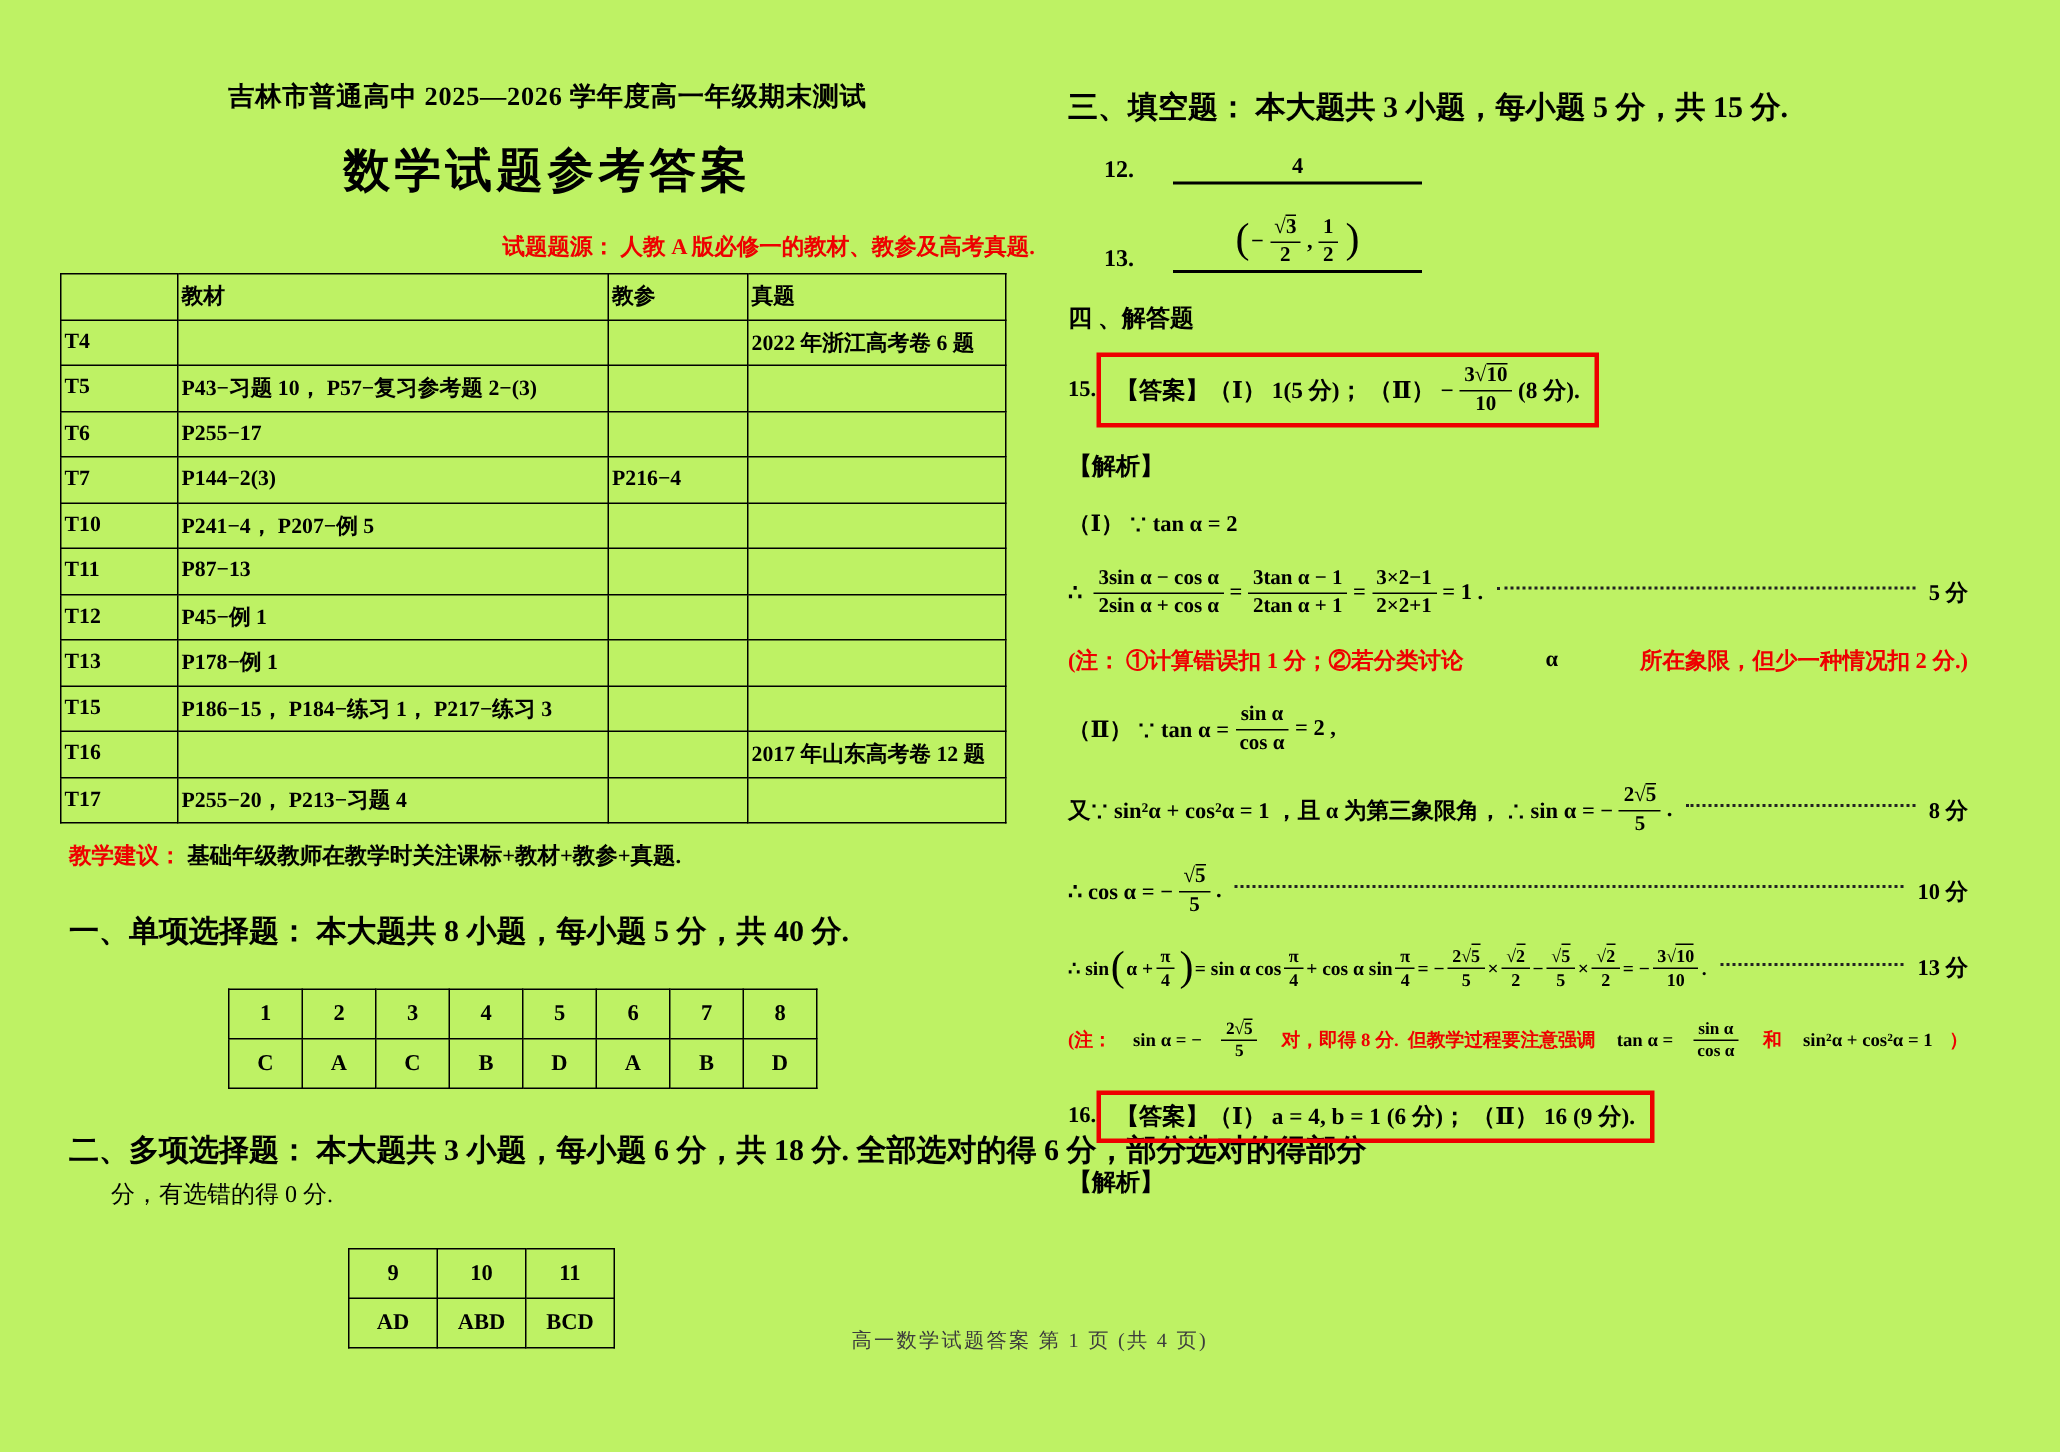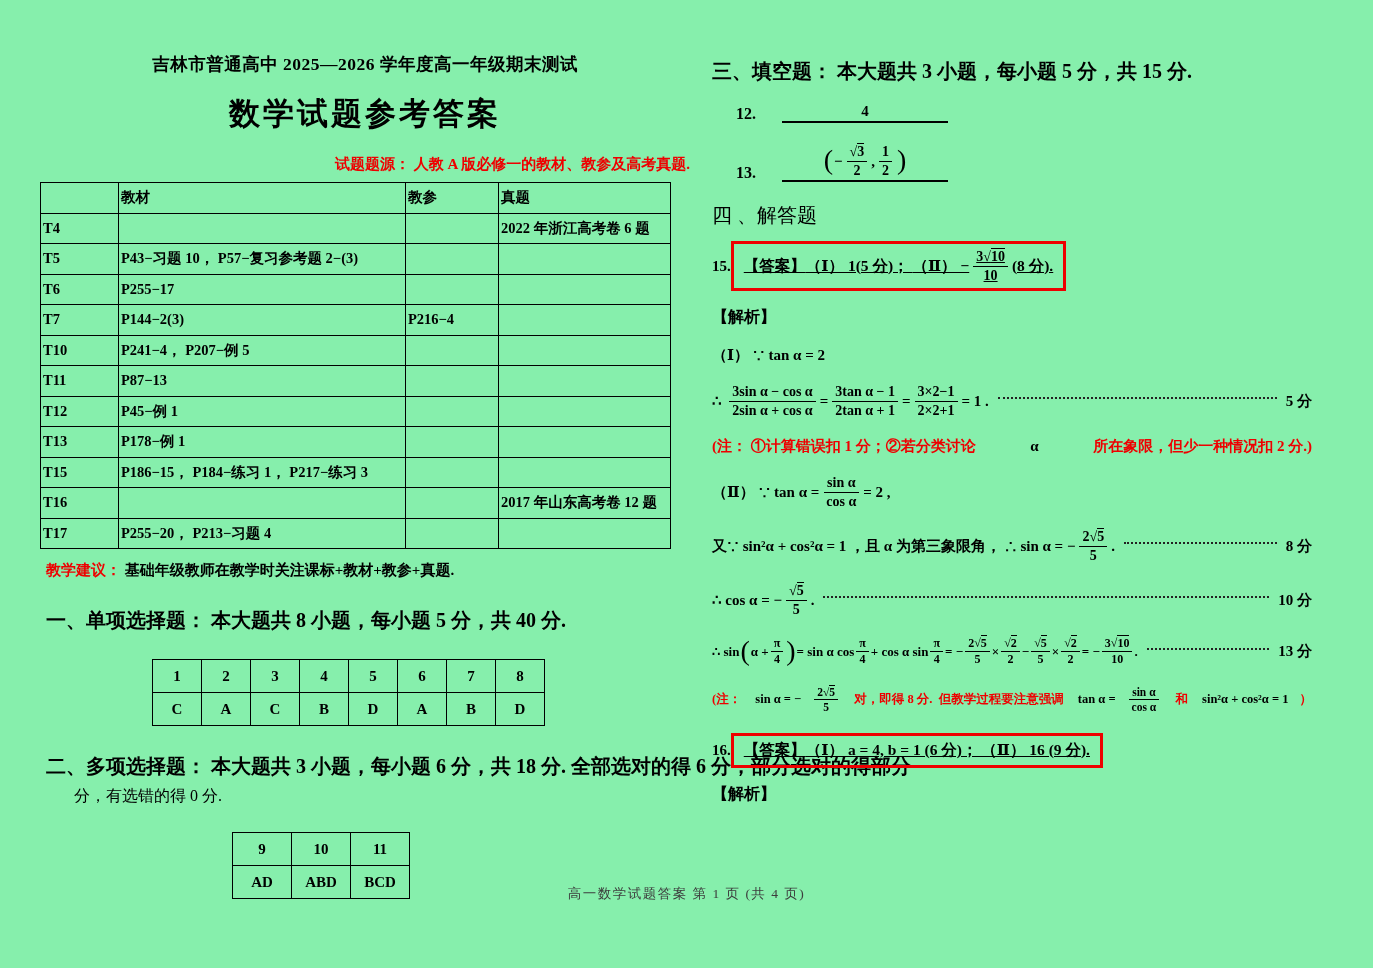--- a/index.html
+++ b/index.html
@@ -1,17 +1,17 @@
 <!DOCTYPE html>
 <html><head>
 <meta charset="utf-8">
 <style>
   html,body{margin:0;padding:0;background:#ffffff;}
   .page{
-    position:relative;width:1373px;height:968px;background:#86efac;color:#000;
+    position:relative;width:1373px;height:968px;background:#bef264;color:#000;
     font-family:"Liberation Serif","DejaVu Serif",serif;overflow:hidden;
   }
   .col-left{position:absolute;left:40px;top:52px;width:650px;}
   .col-right{position:absolute;left:712px;top:58px;width:600px;}
 
   .doc-title{font-size:17.5px;font-weight:bold;text-align:center;margin:0;letter-spacing:0.5px;}
   .doc-subtitle{font-size:31px;font-weight:bold;text-align:center;margin:17px 0 20px;letter-spacing:3px;}
   .source-note{font-size:15px;font-weight:bold;color:#ee0000;margin:0 0 8px 6px;white-space:pre;text-align:right;}
 
   table.src{border-collapse:collapse;width:630px;table-layout:fixed;}
@@ -28,26 +28,26 @@
   .t1{margin-left:112px;}
   .t2{margin-left:192px;margin-top:22px;}
   .sec2-l2{font-size:16px;font-weight:normal;margin:6px 0 0 34px;white-space:pre;}
 
   
   .blankrow{display:flex;align-items:flex-end;margin:18px 0 20px 24px;font-size:16px;font-weight:bold;}
   .blankrow .qnum{width:46px;white-space:pre;}
   .blank{border-bottom:2px solid #000;min-width:150px;display:flex;justify-content:center;
     align-items:flex-end;padding:0 8px 1px;}
   .bval{font-size:15px;font-weight:bold;}
-  .sec4{font-size:20px;font-weight:normal;margin:14px 0 10px 0;white-space:pre;}
+  .sec4{font-size:16px;font-weight:bold;margin:14px 0 10px 0;white-space:pre;}
 
   .ansrow{display:flex;align-items:center;margin:12px 0 16px;}
   .ansrow .qnum2{font-size:15px;font-weight:bold;white-space:pre;}
   .ansbox{border:3px solid #ee0000;padding:4px 10px;display:flex;align-items:center;
-    font-size:15.5px;font-weight:bold;text-decoration:underline;}
+    font-size:15.5px;font-weight:bold;}
   .ansbox span{white-space:pre;}
   .jiexi{font-size:16px;font-weight:bold;margin:16px 0;}
 
   .mline{display:flex;align-items:center;font-size:15px;font-weight:bold;margin:18px 0;}
   .mline span{white-space:pre;}
   .frac{display:inline-flex;flex-direction:column;align-items:center;text-align:center;
     margin:0 4px;line-height:1.25;font-size:14px;}
   .frac .fn{border-bottom:1.6px solid #000;padding:0 3px;display:block;}
   .frac .fd{padding:0 3px;display:block;}
   .ov{border-top:1.6px solid #000;}

